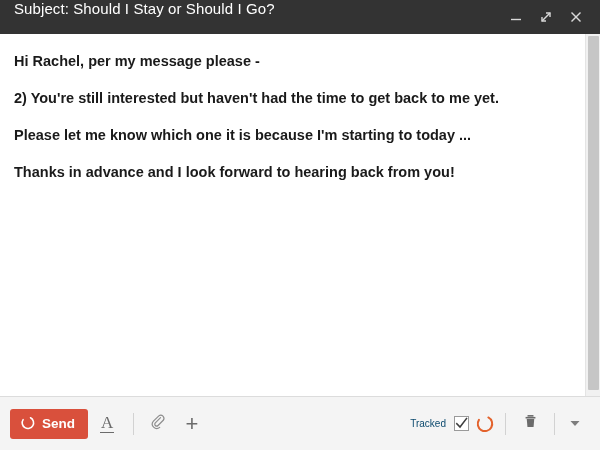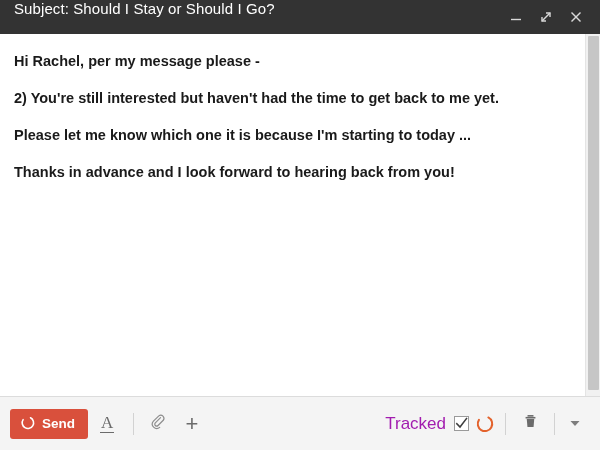--- a/index.html
+++ b/index.html
@@ -170,22 +170,22 @@
     font-family: "Liberation Serif", serif;
   }
   .plus-icon {
     font-size: 22px;
     color: #6b6b6b;
     line-height: 1;
     font-weight: 400;
   }
 
   .tracked-label {
-    font-size: 17px;
-    color: #a21caf;
+    font-size: 10px;
+    color: #0c4a6e;
     margin-right: 8px;
     white-space: nowrap;
   }
   .tracked-check {
     width: 15px;
     height: 15px;
     border: 1px solid #9a9a9a;
     background: #ffffff;
     display: flex;
     align-items: center;

